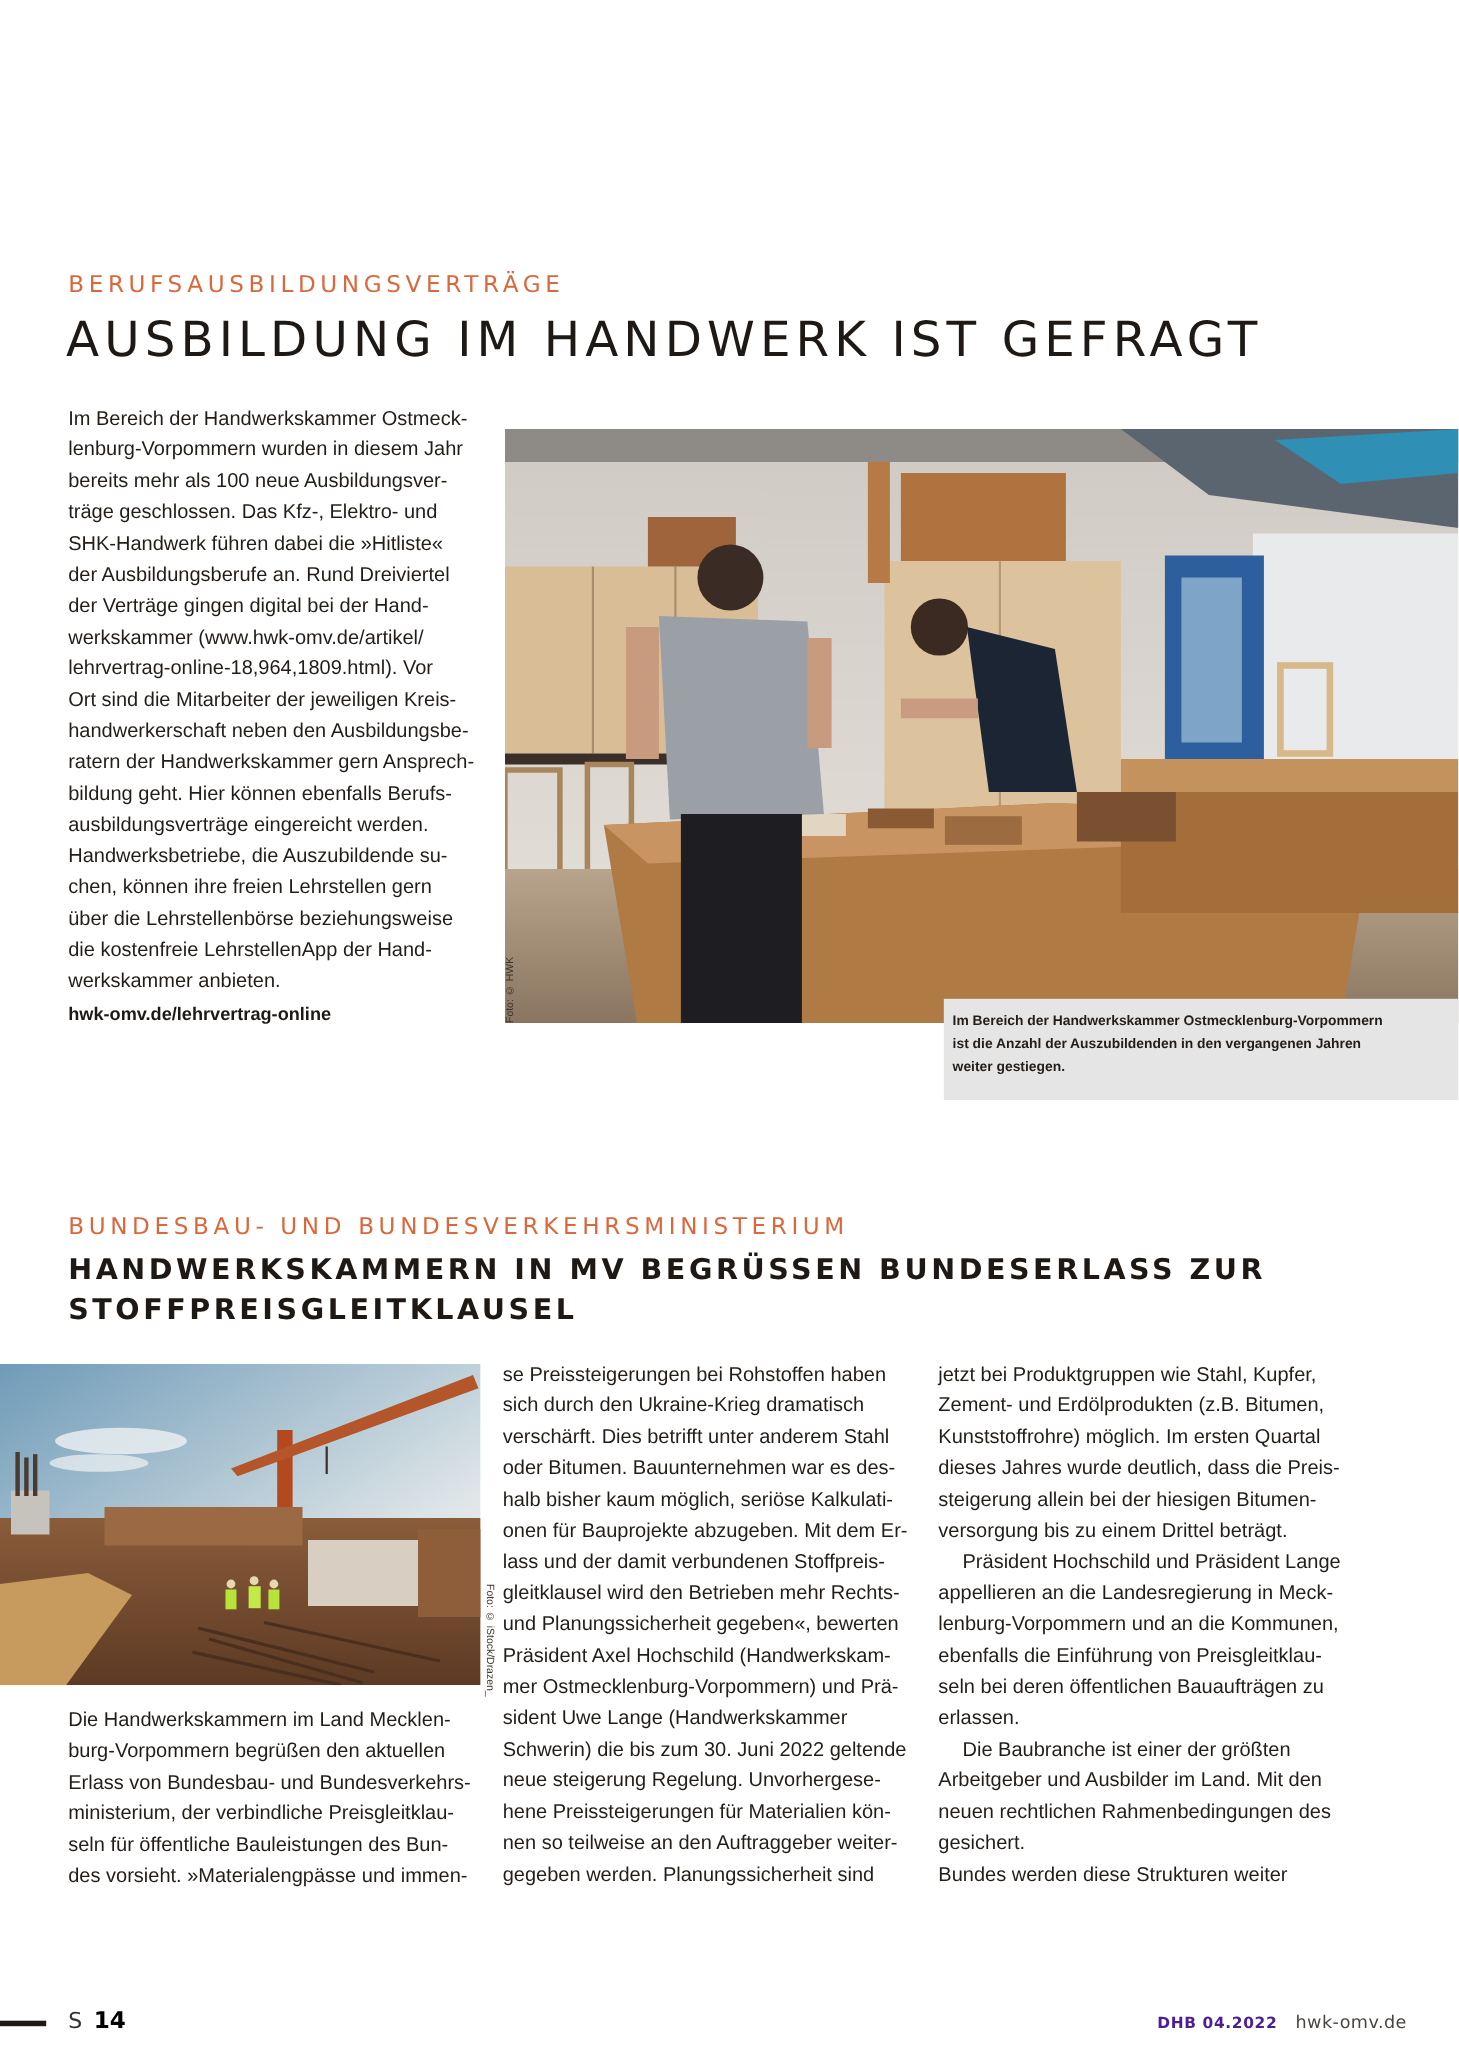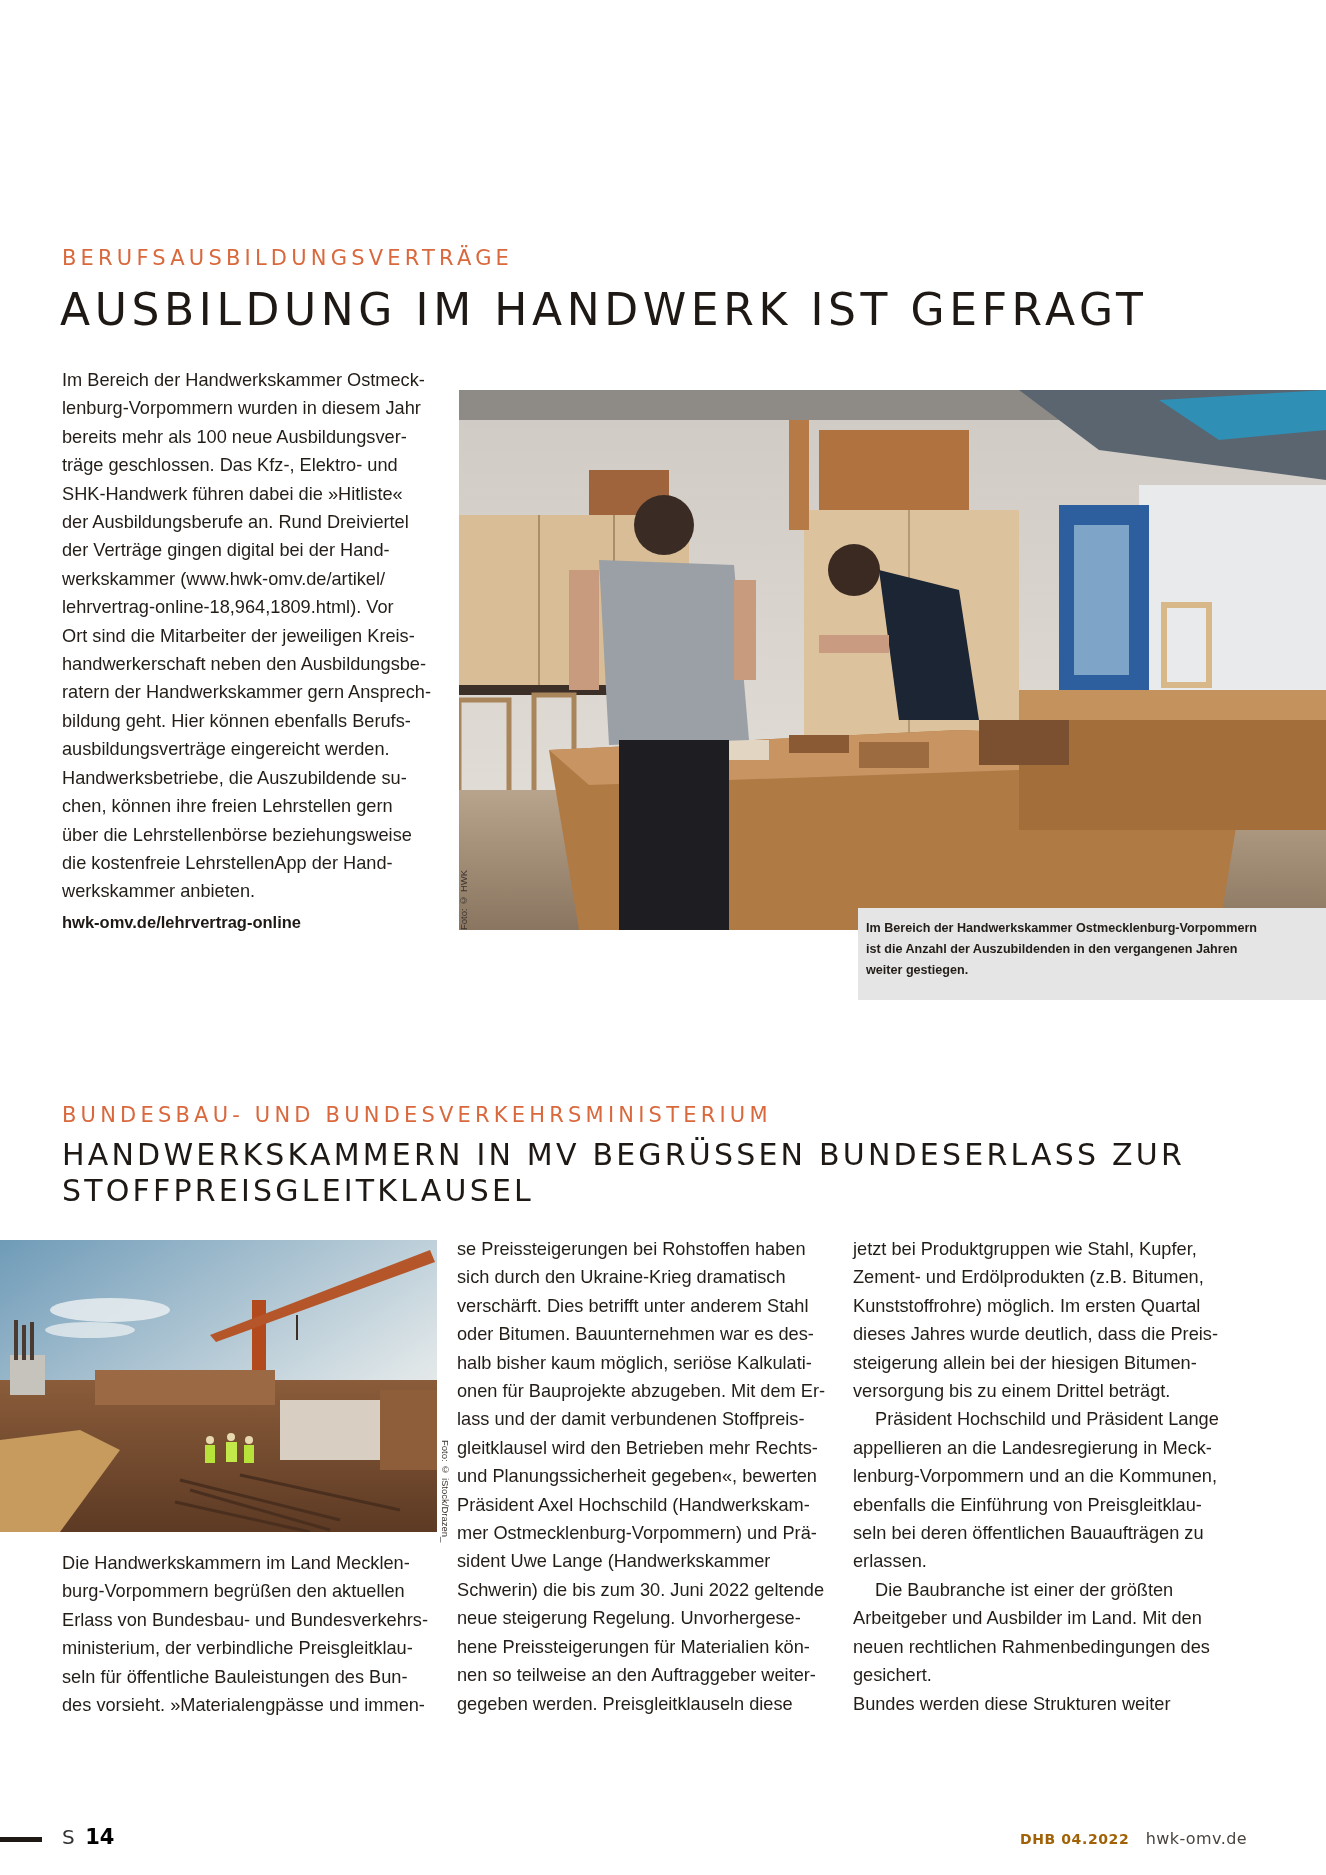--- a/index.html
+++ b/index.html
@@ -13,22 +13,22 @@
     color: #d9683d; font-family: "DejaVu Sans", sans-serif;
     font-size: 21px; letter-spacing: 4.2px; font-weight: normal;
     white-space: nowrap; text-transform: uppercase;
   }
   .headline1 {
     font-family: "DejaVu Sans", sans-serif; font-size: 44px;
     letter-spacing: 4.6px; font-weight: normal; color: #1e1915;
     white-space: nowrap;
   }
   .headline2 {
-    font-family: "DejaVu Sans", sans-serif; font-size: 30px;
-    letter-spacing: 3.2px; font-weight: normal; color: #1e1915;
+    font-family: "DejaVu Sans", sans-serif; font-size: 26px;
+    letter-spacing: 3.2px; font-weight: bold; color: #1e1915;
     line-height: 36px; width: 1200px;
   }
   .body-text {
     font-family: "Liberation Sans", sans-serif; font-size: 18.2px;
     line-height: 28.4px; color: #231d18;
     transform-origin: 0 0;
   }
   .body-text .line { display: block; white-space: nowrap; }
   .indent { padding-left: 22px; }
   .link-bold { font-weight: bold; font-size: 16.5px; display: block; margin-top: 2px; }
@@ -39,21 +39,21 @@
   }
   .caption {
     background: #e5e5e5; font-family: "Liberation Sans", sans-serif;
     font-size: 12.6px; font-weight: bold; line-height: 21px; color: #231d18;
     padding: 10px 14px 6px 8px; box-sizing: border-box;
   }
   .caption span { display: block; white-space: nowrap; }
   .footer-rule { background: #1e1915; height: 5px; }
   .footer-s { font-family: "DejaVu Sans", sans-serif; font-size: 20px; color: #333; }
   .footer-num { font-family: "DejaVu Sans", sans-serif; font-size: 21px; font-weight: bold; color: #000000; }
-  .footer-issue { font-family: "DejaVu Sans", sans-serif; font-size: 14px; font-weight: bold; color: #a16207; letter-spacing: 0.6px; }
+  .footer-issue { font-family: "DejaVu Sans", sans-serif; font-size: 14px; font-weight: bold; color: #4c1d95; letter-spacing: 0.6px; margin-left: 32px; }
   .footer-url { font-family: "DejaVu Sans", sans-serif; font-size: 16px; color: #4a4440; letter-spacing: 0.4px; }
 </style>
 </head>
 <body>
 
 <div class="abs kicker" style="left:62px; top:246px;">BERUFSAUSBILDUNGSVERTRÄGE</div>
 <h1 class="abs headline1" style="left:60px; top:284px; margin:0;">AUSBILDUNG IM HANDWERK IST GEFRAGT</h1>
 
 <div class="abs body-text" style="left:62px; top:366px; width:400px;">
   <span class="line">Im Bereich der Handwerkskammer Ostmeck-</span>
@@ -223,21 +223,21 @@
   <span class="line">lass und der damit verbundenen Stoffpreis-</span>
   <span class="line">gleitklausel wird den Betrieben mehr Rechts-</span>
   <span class="line">und Planungssicherheit gegeben«, bewerten</span>
   <span class="line">Präsident Axel Hochschild (Handwerkskam-</span>
   <span class="line">mer Ostmecklenburg-Vorpommern) und Prä-</span>
   <span class="line">sident Uwe Lange (Handwerkskammer</span>
   <span class="line">Schwerin) die bis zum 30. Juni 2022 geltende</span>
   <span class="line">neue steigerung Regelung. Unvorhergese-</span>
   <span class="line">hene Preissteigerungen für Materialien kön-</span>
   <span class="line">nen so teilweise an den Auftraggeber weiter-</span>
-  <span class="line">gegeben werden. Preisgleitklauseln diese</span>
+  <span class="line">gegeben werden. Planungssicherheit sind</span>
 </div>
 
 <div class="abs body-text" style="left:853px; top:1235px; width:400px;">
   <span class="line">jetzt bei Produktgruppen wie Stahl, Kupfer,</span>
   <span class="line">Zement- und Erdölprodukten (z.B. Bitumen,</span>
   <span class="line">Kunststoffrohre) möglich. Im ersten Quartal</span>
   <span class="line">dieses Jahres wurde deutlich, dass die Preis-</span>
   <span class="line">steigerung allein bei der hiesigen Bitumen-</span>
   <span class="line">versorgung bis zu einem Drittel beträgt.</span>
   <span class="line indent">Präsident Hochschild und Präsident Lange</span>

